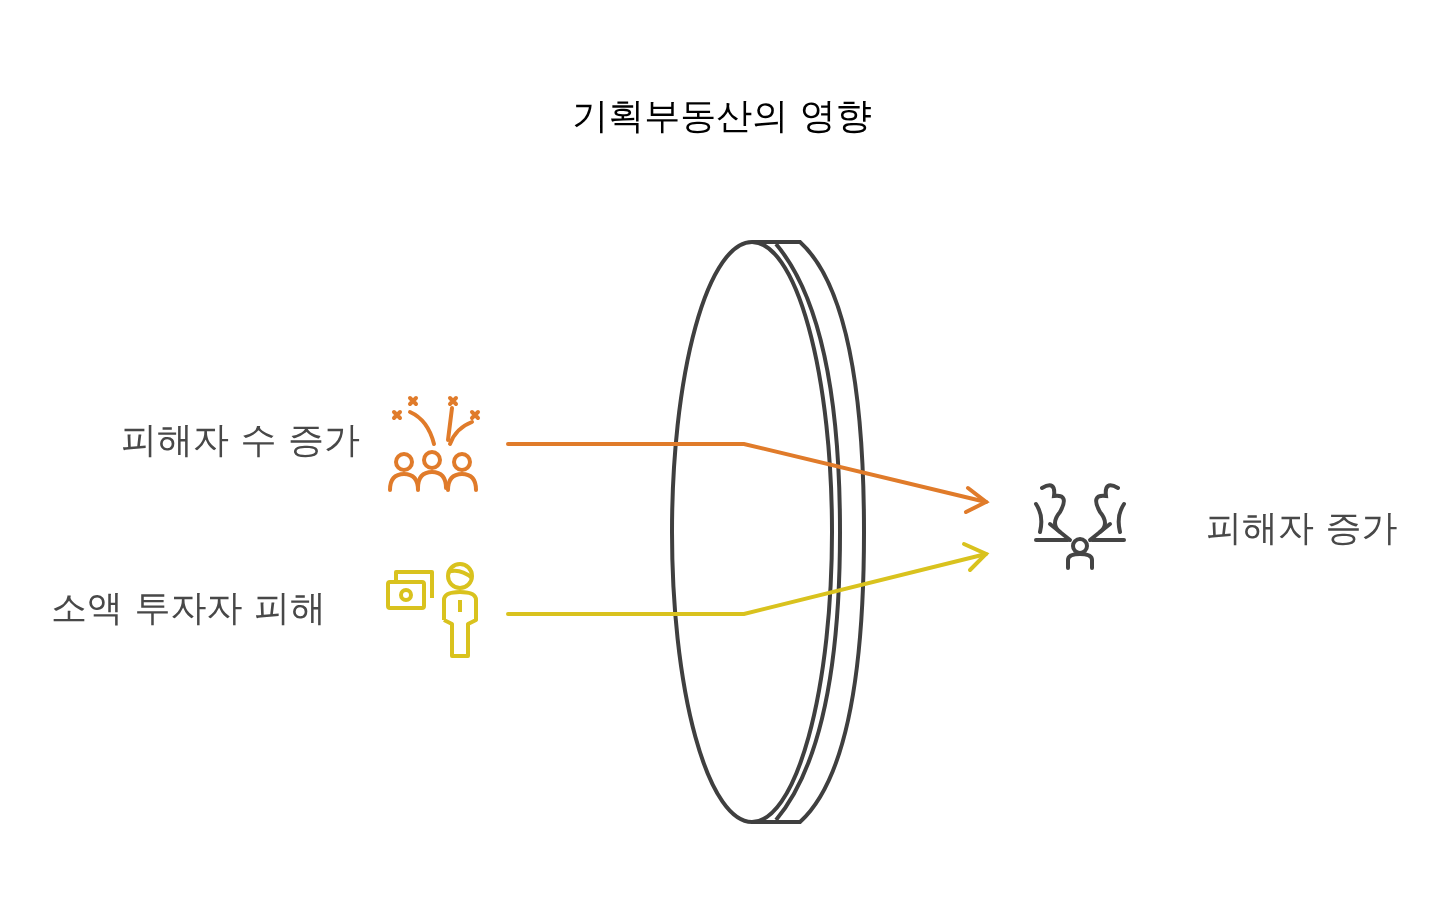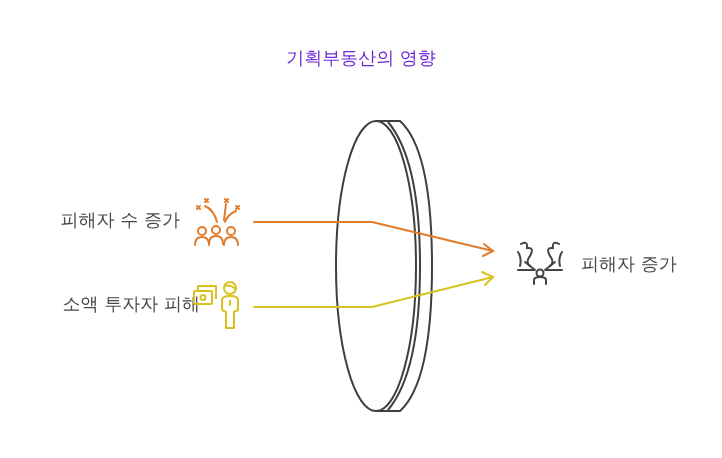--- a/index.html
+++ b/index.html
@@ -1,23 +1,23 @@
 <!DOCTYPE html>
 <html><head>
 <meta charset="utf-8">
 <style>
   html, body { margin: 0; padding: 0; background: #ffffff; }
   body { width: 722px; height: 458px; position: relative; overflow: hidden;
          font-family: "DejaVu Sans", "Liberation Sans", sans-serif; }
   .title { position: absolute; left: 0; width: 722px; top: 46px; text-align: center;
-           font-size: 18px; color: #6d28d9; }
+           font-size: 18px; color: #000000; }
   .label { position: absolute; font-size: 18px; color: #484848; white-space: nowrap; }
   #lbl-in1 { right: 542px; top: 208px; text-align: right; }
-  #lbl-in2 { right: 522px; top: 292px; }
-  #lbl-out { left: 581px; top: 252px; }
+  #lbl-in2 { right: 559px; top: 292px; }
+  #lbl-out { left: 603px; top: 252px; }
   svg.diagram { position: absolute; left: 0; top: 0; }
 </style>
 </head>
 <body>
 
 <div class="title">기획부동산의 영향</div>
 
 <div class="label" id="lbl-in1">피해자 수 증가</div>
 <div class="label" id="lbl-in2">소액 투자자 피해</div>
 <div class="label" id="lbl-out">피해자 증가</div>

